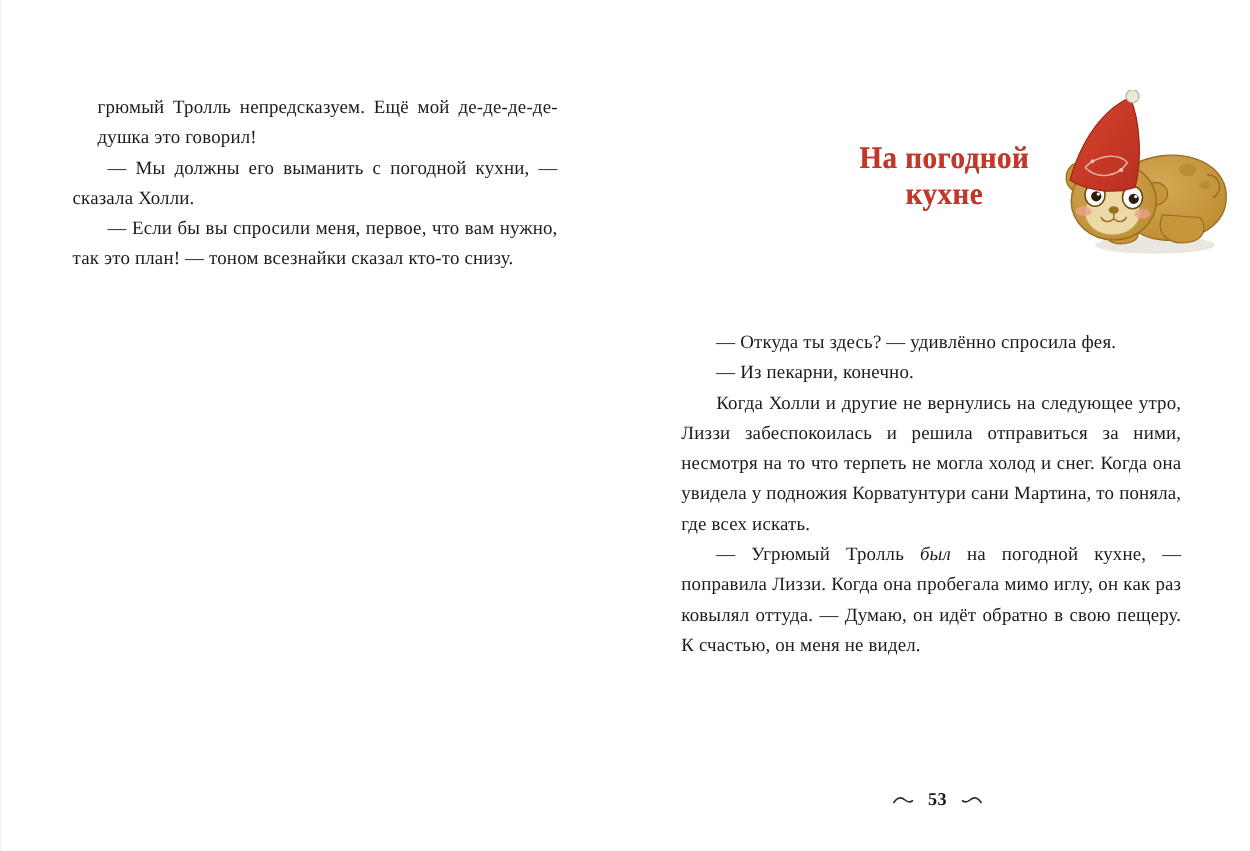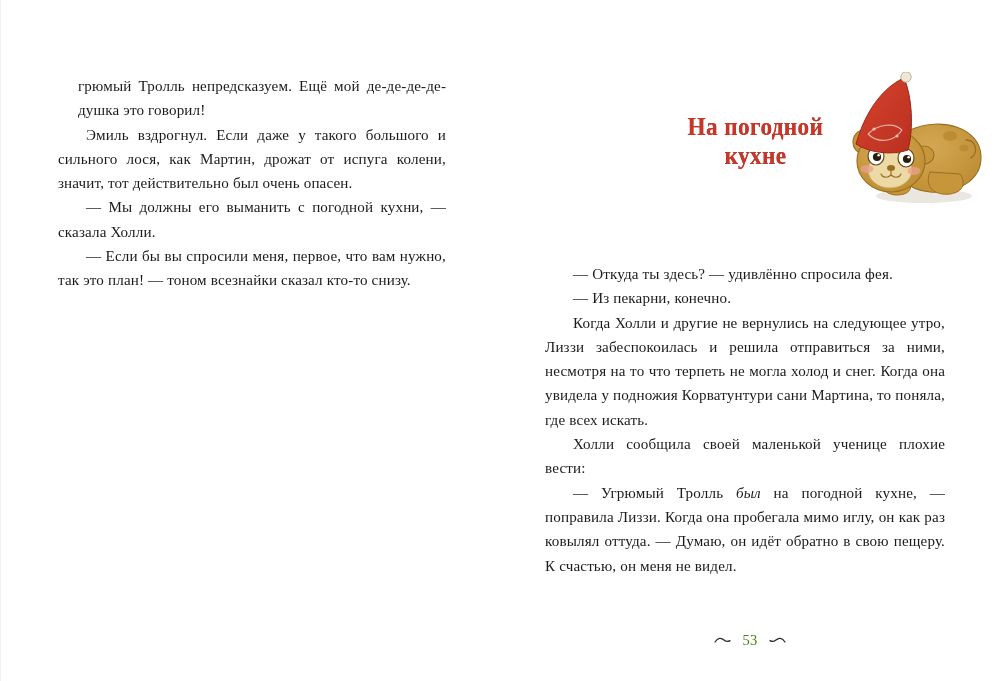--- a/index.html
+++ b/index.html
@@ -98,40 +98,40 @@
     position: absolute;
     left: 0;
     right: 0;
     top: 628px;
     height: 24px;
     display: flex;
     align-items: center;
     justify-content: center;
     gap: 11px;
     font-size: 14.5px;
-    color: #4d7c0f;
+    color: #0f172a;
+    font-weight: bold;
   }
   .folio-orn {
     display: inline-block;
     width: 17px;
     height: 9px;
     color: #2b2b2b;
   }
   .folio-orn svg { display: block; width: 100%; height: 100%; }
   #folio-number { font-size: 14.5px; letter-spacing: 0.3px; }
 </style>
 </head>
 <body>
 
 <div id="spread">
 
   <div class="page page-left">
     <div class="textblock col-left">
       <p class="para noindent">грюмый Тролль непредсказуем. Ещё мой де-де-де-де­душка это говорил!</p>
-      <p class="para">Эмиль вздрогнул. Если даже у такого большого и сильного лося, как Мартин, дрожат от испуга коле­ни, значит, тот действительно был очень опасен.</p>
       <p class="para">— Мы должны его выманить с погодной кух­ни, — сказала Холли.</p>
       <p class="para">— Если бы вы спросили меня, первое, что вам нужно, так это план! — тоном всезнайки сказал кто-то снизу.</p>
     </div>
   </div>
 
   <div class="page page-right">
 
     <div id="chapter-heading">
       <span class="hl1">На погодной</span>
       <span class="hl2">кухне</span>
@@ -194,21 +194,20 @@
         <circle cx="59" cy="64" r="1.6" fill="#efc7bd" opacity="0.9"></circle>
 
         <circle cx="68" cy="5" r="5.2" fill="#efe7d6" stroke="#b5ab95" stroke-width="0.9"></circle>
       </svg>
     </div>
 
     <div class="textblock col-right">
       <p class="para">— Откуда ты здесь? — удивлённо спросила фея.</p>
       <p class="para">— Из пекарни, конечно.</p>
       <p class="para">Когда Холли и другие не вернулись на следующее утро, Лиззи забеспокоилась и решила отправиться за ними, несмотря на то что терпеть не могла холод и снег. Когда она увидела у подножия Корватунтури сани Мартина, то поняла, где всех искать.</p>
-      <p class="para">Холли сообщила своей маленькой ученице пло­хие вести:</p>
       <p class="para">— Угрюмый Тролль <em>был</em> на погодной кухне, — поправила Лиззи. Когда она пробегала мимо иглу, он как раз ковылял оттуда. — Думаю, он идёт обрат­но в свою пещеру. К счастью, он меня не видел.</p>
     </div>
 
     <div id="folio">
       <span class="folio-orn">
         <svg viewBox="0 0 17 9" xmlns="http://www.w3.org/2000/svg">
           <path d="M1 6 C4 1.5 7 1.5 10 4 C12 5.6 14 6 16 4.6" fill="none" stroke="currentColor" stroke-width="1.3" stroke-linecap="round"></path>
         </svg>
       </span>
       <span id="folio-number">53</span>

